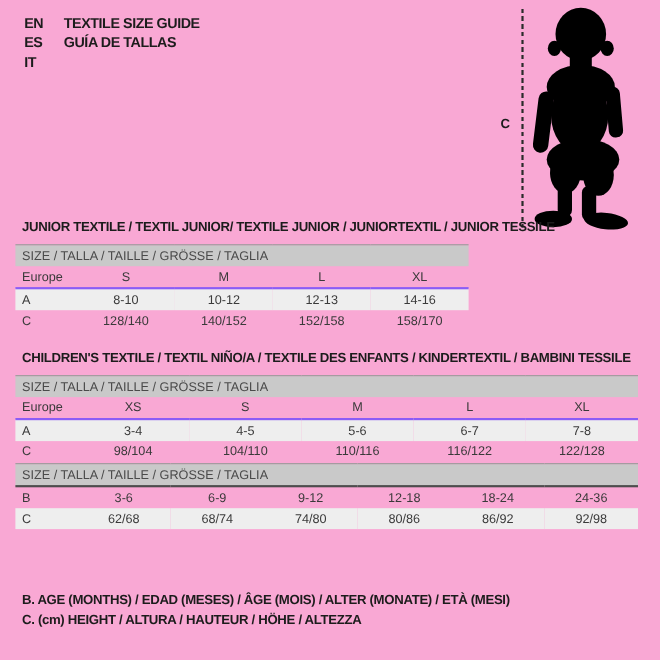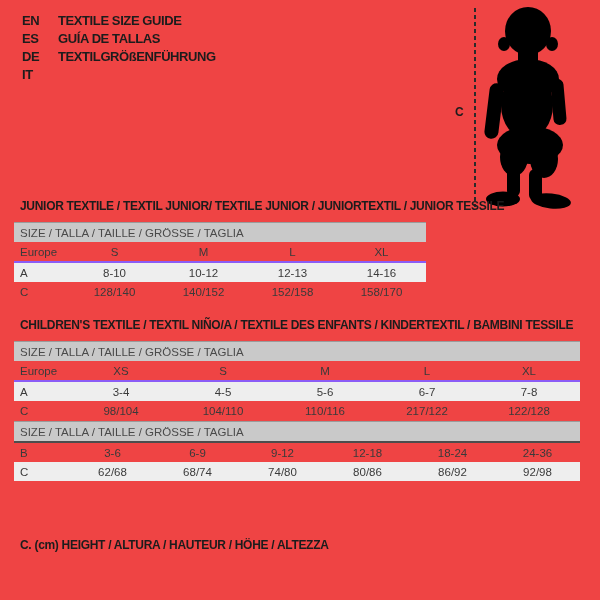--- a/index.html
+++ b/index.html
@@ -1,17 +1,17 @@
 <!DOCTYPE html>
 <html><head>
 <meta charset="utf-8">
 <style>
   html,body{margin:0;padding:0;background:#fff;}
   body{width:600px;height:600px;font-family:"Liberation Sans",sans-serif;}
-  .canvas{position:relative;width:600px;height:600px;background:#ef4444;overflow:hidden;}
+  .canvas{position:relative;width:600px;height:600px;background:#f9a8d4;overflow:hidden;}
 
   
   .lang-list{position:absolute;left:22px;top:12px;}
   .lang-row{display:flex;line-height:18px;font-weight:700;font-size:13px;
             letter-spacing:-0.4px;color:#1c1c1c;white-space:nowrap;}
   .lang-code{width:36px;flex:0 0 36px;}
 
   
   .measure-label{position:absolute;left:455px;top:105px;font-weight:700;font-size:12px;color:#1c1c1c;}
   .dash-line{position:absolute;left:474px;top:8px;width:2px;height:199px;
@@ -46,24 +46,20 @@
 <div class="canvas">
 
   <div class="lang-list">
     <div class="lang-row">
       <span class="lang-code">EN</span>
       <span class="lang-label">TEXTILE SIZE GUIDE</span>
     </div>
     <div class="lang-row">
       <span class="lang-code">ES</span>
       <span class="lang-label">GUÍA DE TALLAS</span>
-    </div>
-    <div class="lang-row">
-      <span class="lang-code">DE</span>
-      <span class="lang-label">TEXTILGRÖßENFÜHRUNG</span>
     </div>
     <div class="lang-row">
       <span class="lang-code">IT</span>
     </div>
   </div>
 
   <span class="measure-label">C</span>
   <div class="dash-line"></div>
   <svg class="baby-svg" width="96" height="204" viewBox="0 0 96 204" fill="#000">
     <ellipse cx="44" cy="26" rx="23" ry="24"></ellipse>
@@ -151,21 +147,21 @@
           <td>4-5</td>
           <td>5-6</td>
           <td>6-7</td>
           <td>7-8</td>
         </tr>
         <tr>
           <td class="lbl">C</td>
           <td>98/104</td>
           <td>104/110</td>
           <td>110/116</td>
-          <td>217/122</td>
+          <td>116/122</td>
           <td>122/128</td>
         </tr>
       </tbody>
     </table>
   </div>
 
   <div class="sec sec3">
     <table class="size-table t3 no-region">
       <colgroup>
           <col class="col-label">
@@ -196,16 +192,17 @@
           <td>74/80</td>
           <td>80/86</td>
           <td>86/92</td>
           <td>92/98</td>
         </tr>
       </tbody>
     </table>
   </div>
 
   <div class="footnotes">
+    <div class="footnote">B. AGE (MONTHS) / EDAD (MESES) / ÂGE (MOIS) / ALTER (MONATE) / ETÀ (MESI)</div>
     <div class="footnote">C. (cm) HEIGHT / ALTURA / HAUTEUR / HÖHE / ALTEZZA</div>
   </div>
 
 </div>
 
 </body></html>

